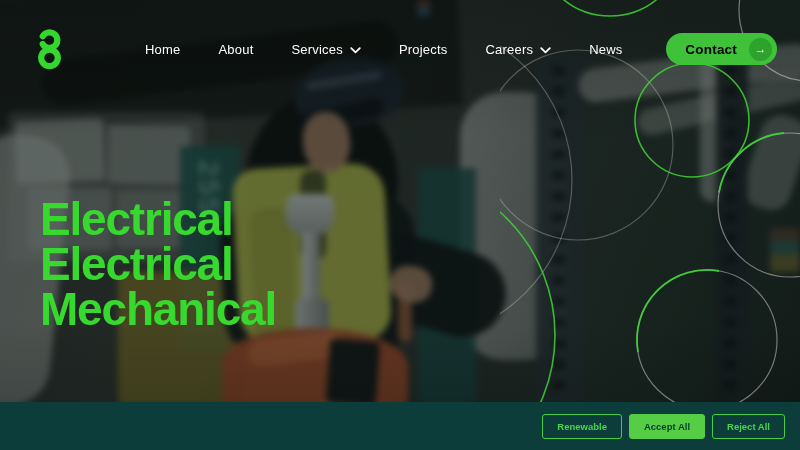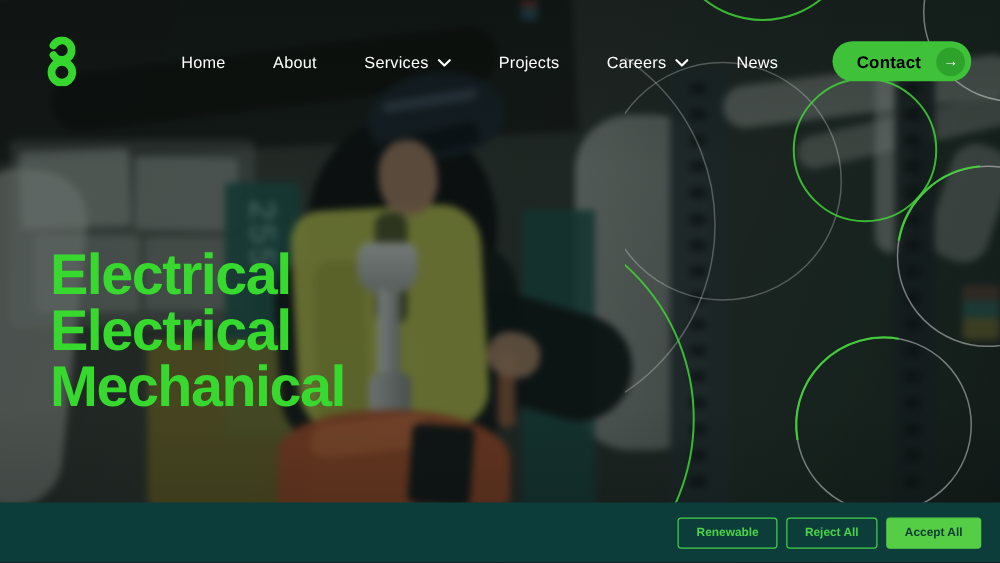--- a/index.html
+++ b/index.html
@@ -197,18 +197,18 @@
 
   <div class="hero-title">
     <div>Electrical</div>
     <div>Electrical</div>
     <div>Mechanical</div>
   </div>
 
   <div class="cookie">
     <div class="cookie-buttons">
       <button class="cookie-btn">Renewable</button>
+      <button class="cookie-btn primary">Accept All</button>
       <button class="cookie-btn">Reject All</button>
-      <button class="cookie-btn primary">Accept All</button>
     </div>
   </div>
 
 </div>
 
 </body></html>

